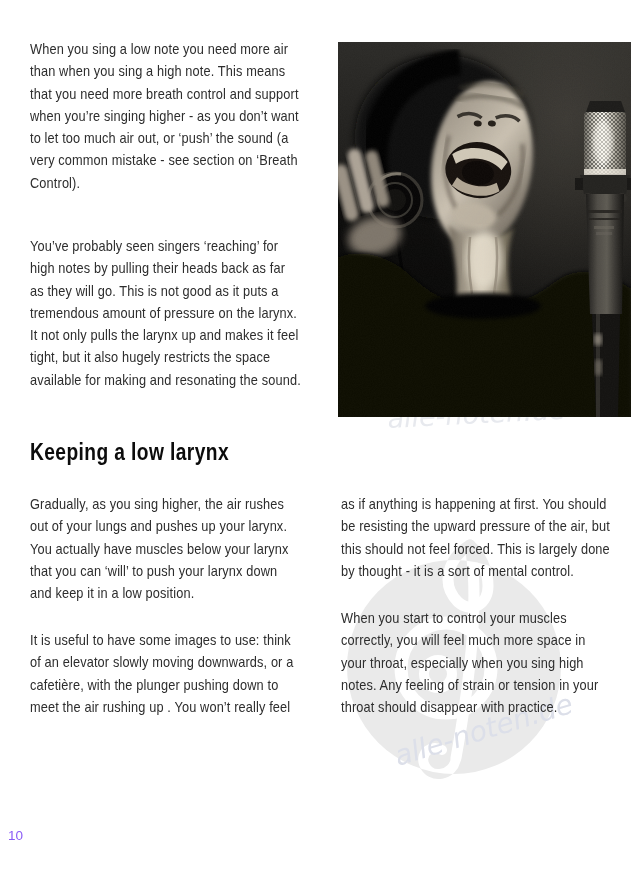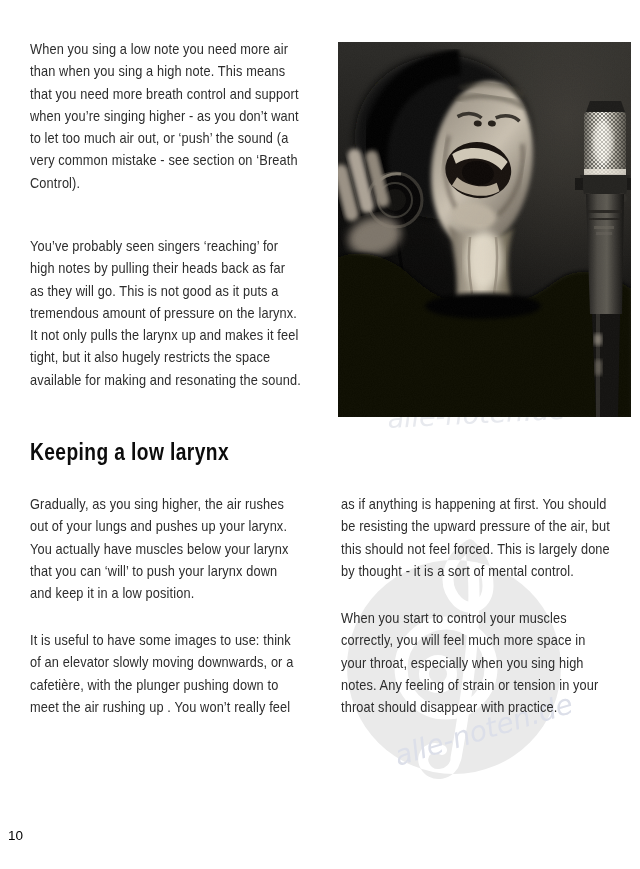--- a/index.html
+++ b/index.html
@@ -29,21 +29,21 @@
     color:#0c0c0c;
     letter-spacing:0.5px;
     transform:scaleX(0.80);
     transform-origin:0 0;
     white-space:pre;
   }
   .page-number{
     position:absolute;
     left:8px;top:828px;
     font-size:13.5px;
-    color:#000000;
+    color:#8b5cf6;
   }
   #photo{
     position:absolute;
     left:338px;top:42px;
     width:293px;height:375px;
     z-index:2;
   }
   #watermark{
     position:absolute;
     left:0;top:0;width:640px;height:869px;

